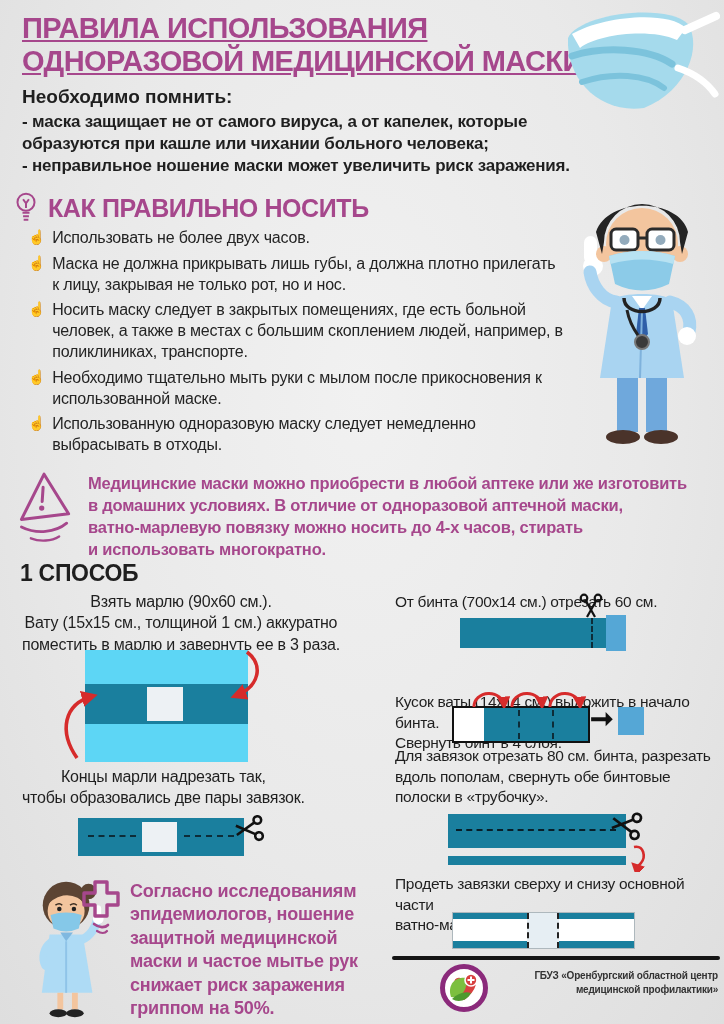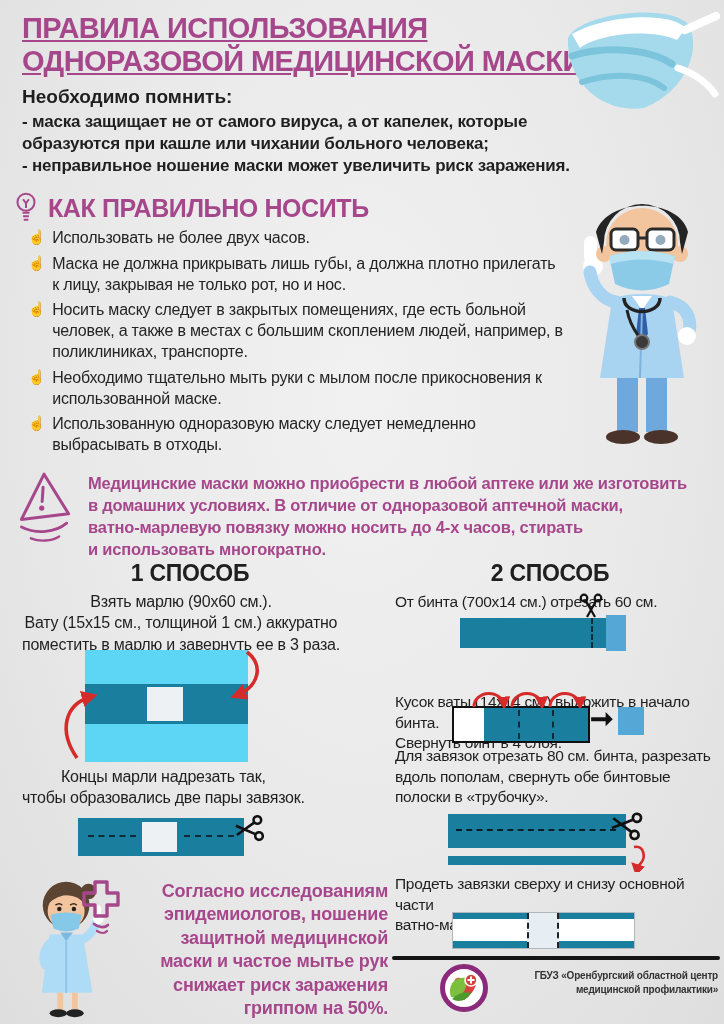--- a/index.html
+++ b/index.html
@@ -25,21 +25,21 @@
   .bullets li{display:flex;gap:7px;margin-bottom:5px;font-size:16px;line-height:1.3;color:#242424;letter-spacing:-0.2px;}
   .hand{color:#C795BD;font-size:14px;line-height:1.4;flex:0 0 auto;}
   .doctor{left:558px;top:180px;width:164px;height:280px;}
 
   
   .warning{left:12px;top:465px;display:flex;gap:10px;}
   .warn-icon{width:66px;height:90px;flex:0 0 auto;}
   .warn-text{width:628px;padding-top:8px;font-size:16.5px;font-weight:bold;color:#A6478C;line-height:1.33;letter-spacing:-0.2px;}
 
   
-  .m-title{font-size:23px;font-weight:bold;text-align:center;letter-spacing:-0.3px;}
+  .m-title{font-size:23px;font-weight:bold;letter-spacing:-0.3px;}
   .m1-title{left:20px;top:560px;width:340px;}
   .m2-title{left:390px;top:560px;width:320px;}
   .step{font-size:16px;line-height:1.33;letter-spacing:-0.25px;text-align:center;}
   .step-sm{font-size:15.5px;line-height:1.33;letter-spacing:-0.3px;}
   .m1-s1{left:22px;top:591px;}
   .m1-s2{left:22px;top:766px;}
   .m2-s1{left:395px;top:592px;}
   .m2-s2{left:395px;top:658px;margin-top:34px;}
   .m2-s3{left:395px;top:746px;}
   .m2-s4{left:395px;top:874px;}
@@ -54,21 +54,21 @@
   .d2{left:78px;top:818px;width:166px;height:38px;background:#1A7F9E;}
   .d2-pad{position:absolute;left:64px;top:4px;width:35px;height:30px;background:#EDF1F4;}
   .dash-h{position:absolute;border-top:2px dashed #0d2c38;}
   .d2 .dl{left:10px;top:17px;width:48px;}
   .d2 .dr{left:106px;top:17px;width:50px;}
   .d2-scissors{left:234px;top:814px;width:30px;height:30px;transform:scaleX(-1) rotate(6deg);}
 
   
   .nurse{left:12px;top:876px;width:118px;height:146px;}
   .cross-icon{left:78px;top:877px;width:46px;height:62px;}
-  .footer-note{left:130px;top:880px;width:258px;font-size:18px;font-weight:bold;color:#A6478C;line-height:1.3;letter-spacing:-0.2px;text-align:right;}
+  .footer-note{left:130px;top:880px;width:258px;font-size:18px;font-weight:bold;color:#A6478C;line-height:1.3;letter-spacing:-0.2px;}
 
   
   .dA-rect{left:460px;top:618px;width:146px;height:30px;background:#1A7F9E;}
   .dA-dash{left:591px;top:618px;height:30px;border-left:2px dashed #0d2c38;}
   .dA-end{left:606px;top:615px;width:20px;height:36px;background:#55A7D6;}
   .dA-scissors{left:578px;top:593px;width:26px;height:26px;transform:rotate(90deg);}
 
   .dB{left:452px;top:706px;width:134px;height:33px;border:2px solid #111;background:#fff;}
   .dB-teal{position:absolute;left:30px;top:0;right:0;bottom:0;background:#1A7F9E;}
   .dB .dv1{position:absolute;left:64px;top:2px;bottom:2px;border-left:2px dashed #0d2c38;}
@@ -266,21 +266,20 @@
     <path stroke-width="2.2" stroke-linecap="round" d="M19 54 c4 2.5 8 2.5 10 0"></path>
   </svg>
 
   <div class="abs footer-note pre">Согласно исследованиям
 эпидемиологов, ношение
 защитной медицинской
 маски и частое мытье рук
 снижает риск заражения
 гриппом на 50%.</div>
 
-  <div class="abs m-title m2-title">2 СПОСОБ</div>
   <div class="abs step-sm m2-s1">От бинта (700х14 см.) отрезать 60 см.</div>
 
   <div class="abs dA-rect"></div>
   <div class="abs dA-dash"></div>
   <div class="abs dA-end"></div>
   <svg class="abs dA-scissors" viewBox="0 0 26 26">
     <g stroke="#111" stroke-width="2.2" fill="none">
       <circle cx="5" cy="6" r="3.3"></circle>
         <circle cx="5" cy="20" r="3.3"></circle>
       <path d="M8 8 L24 17"></path>

